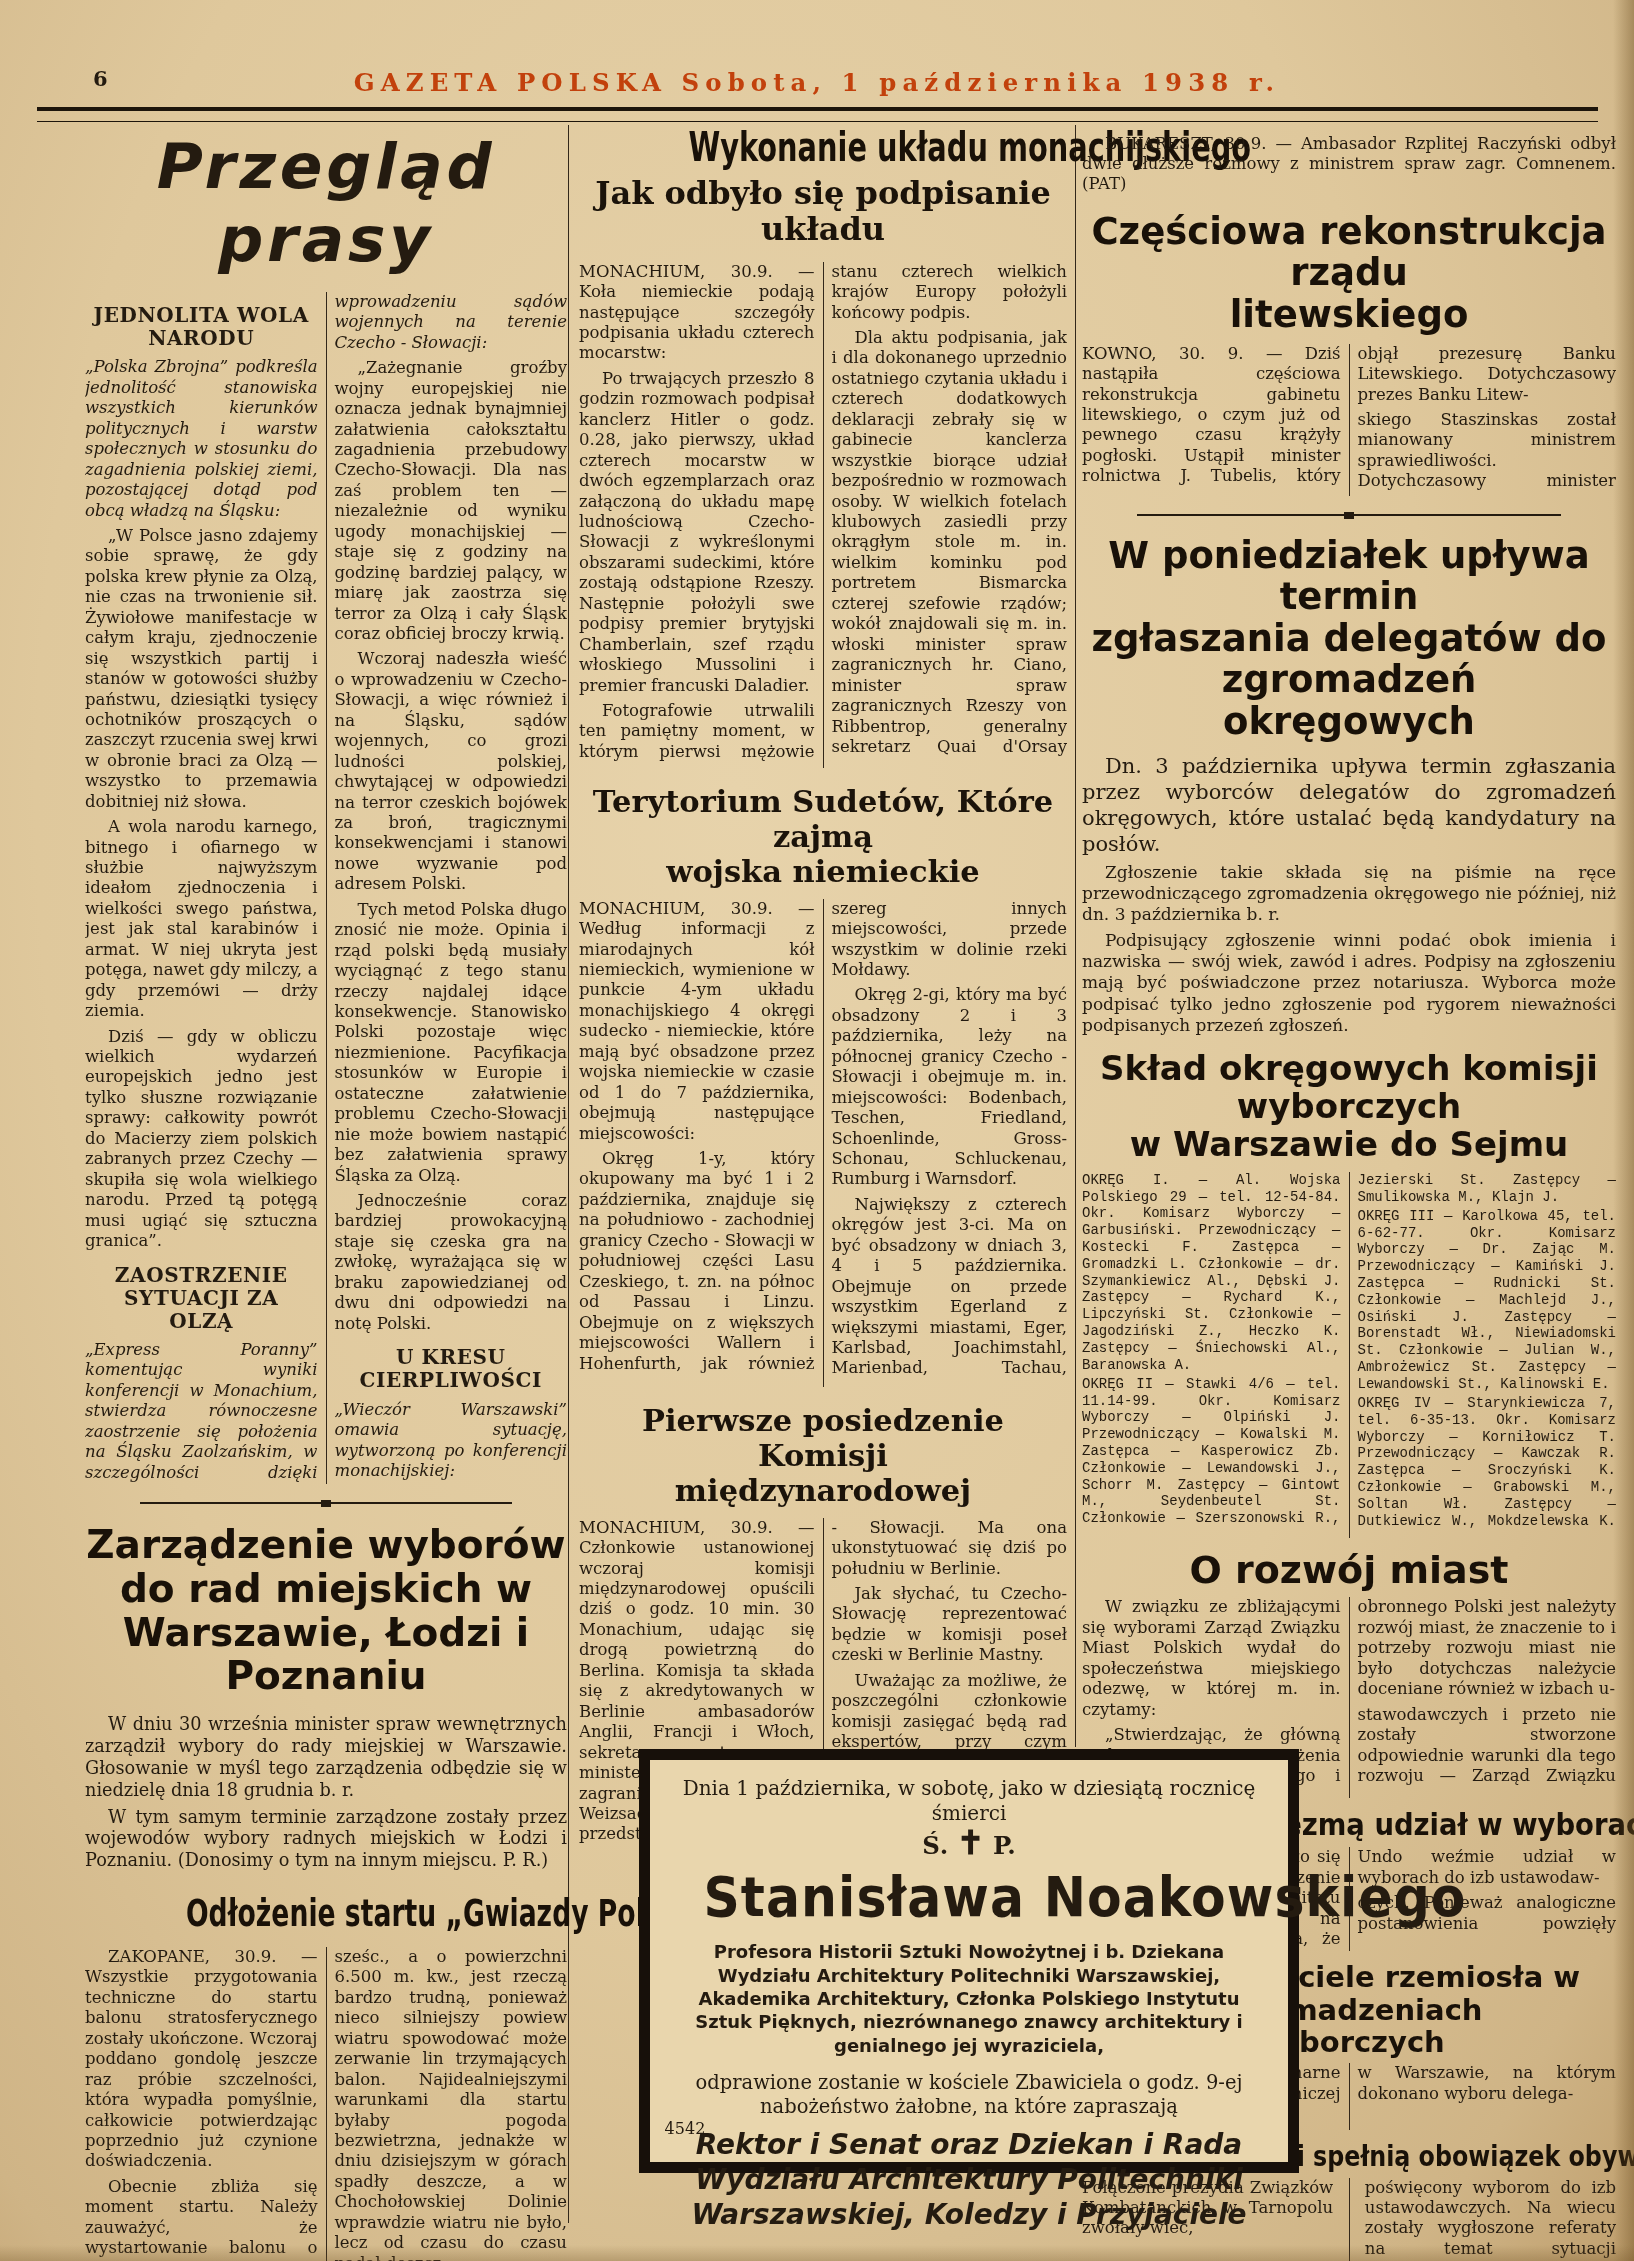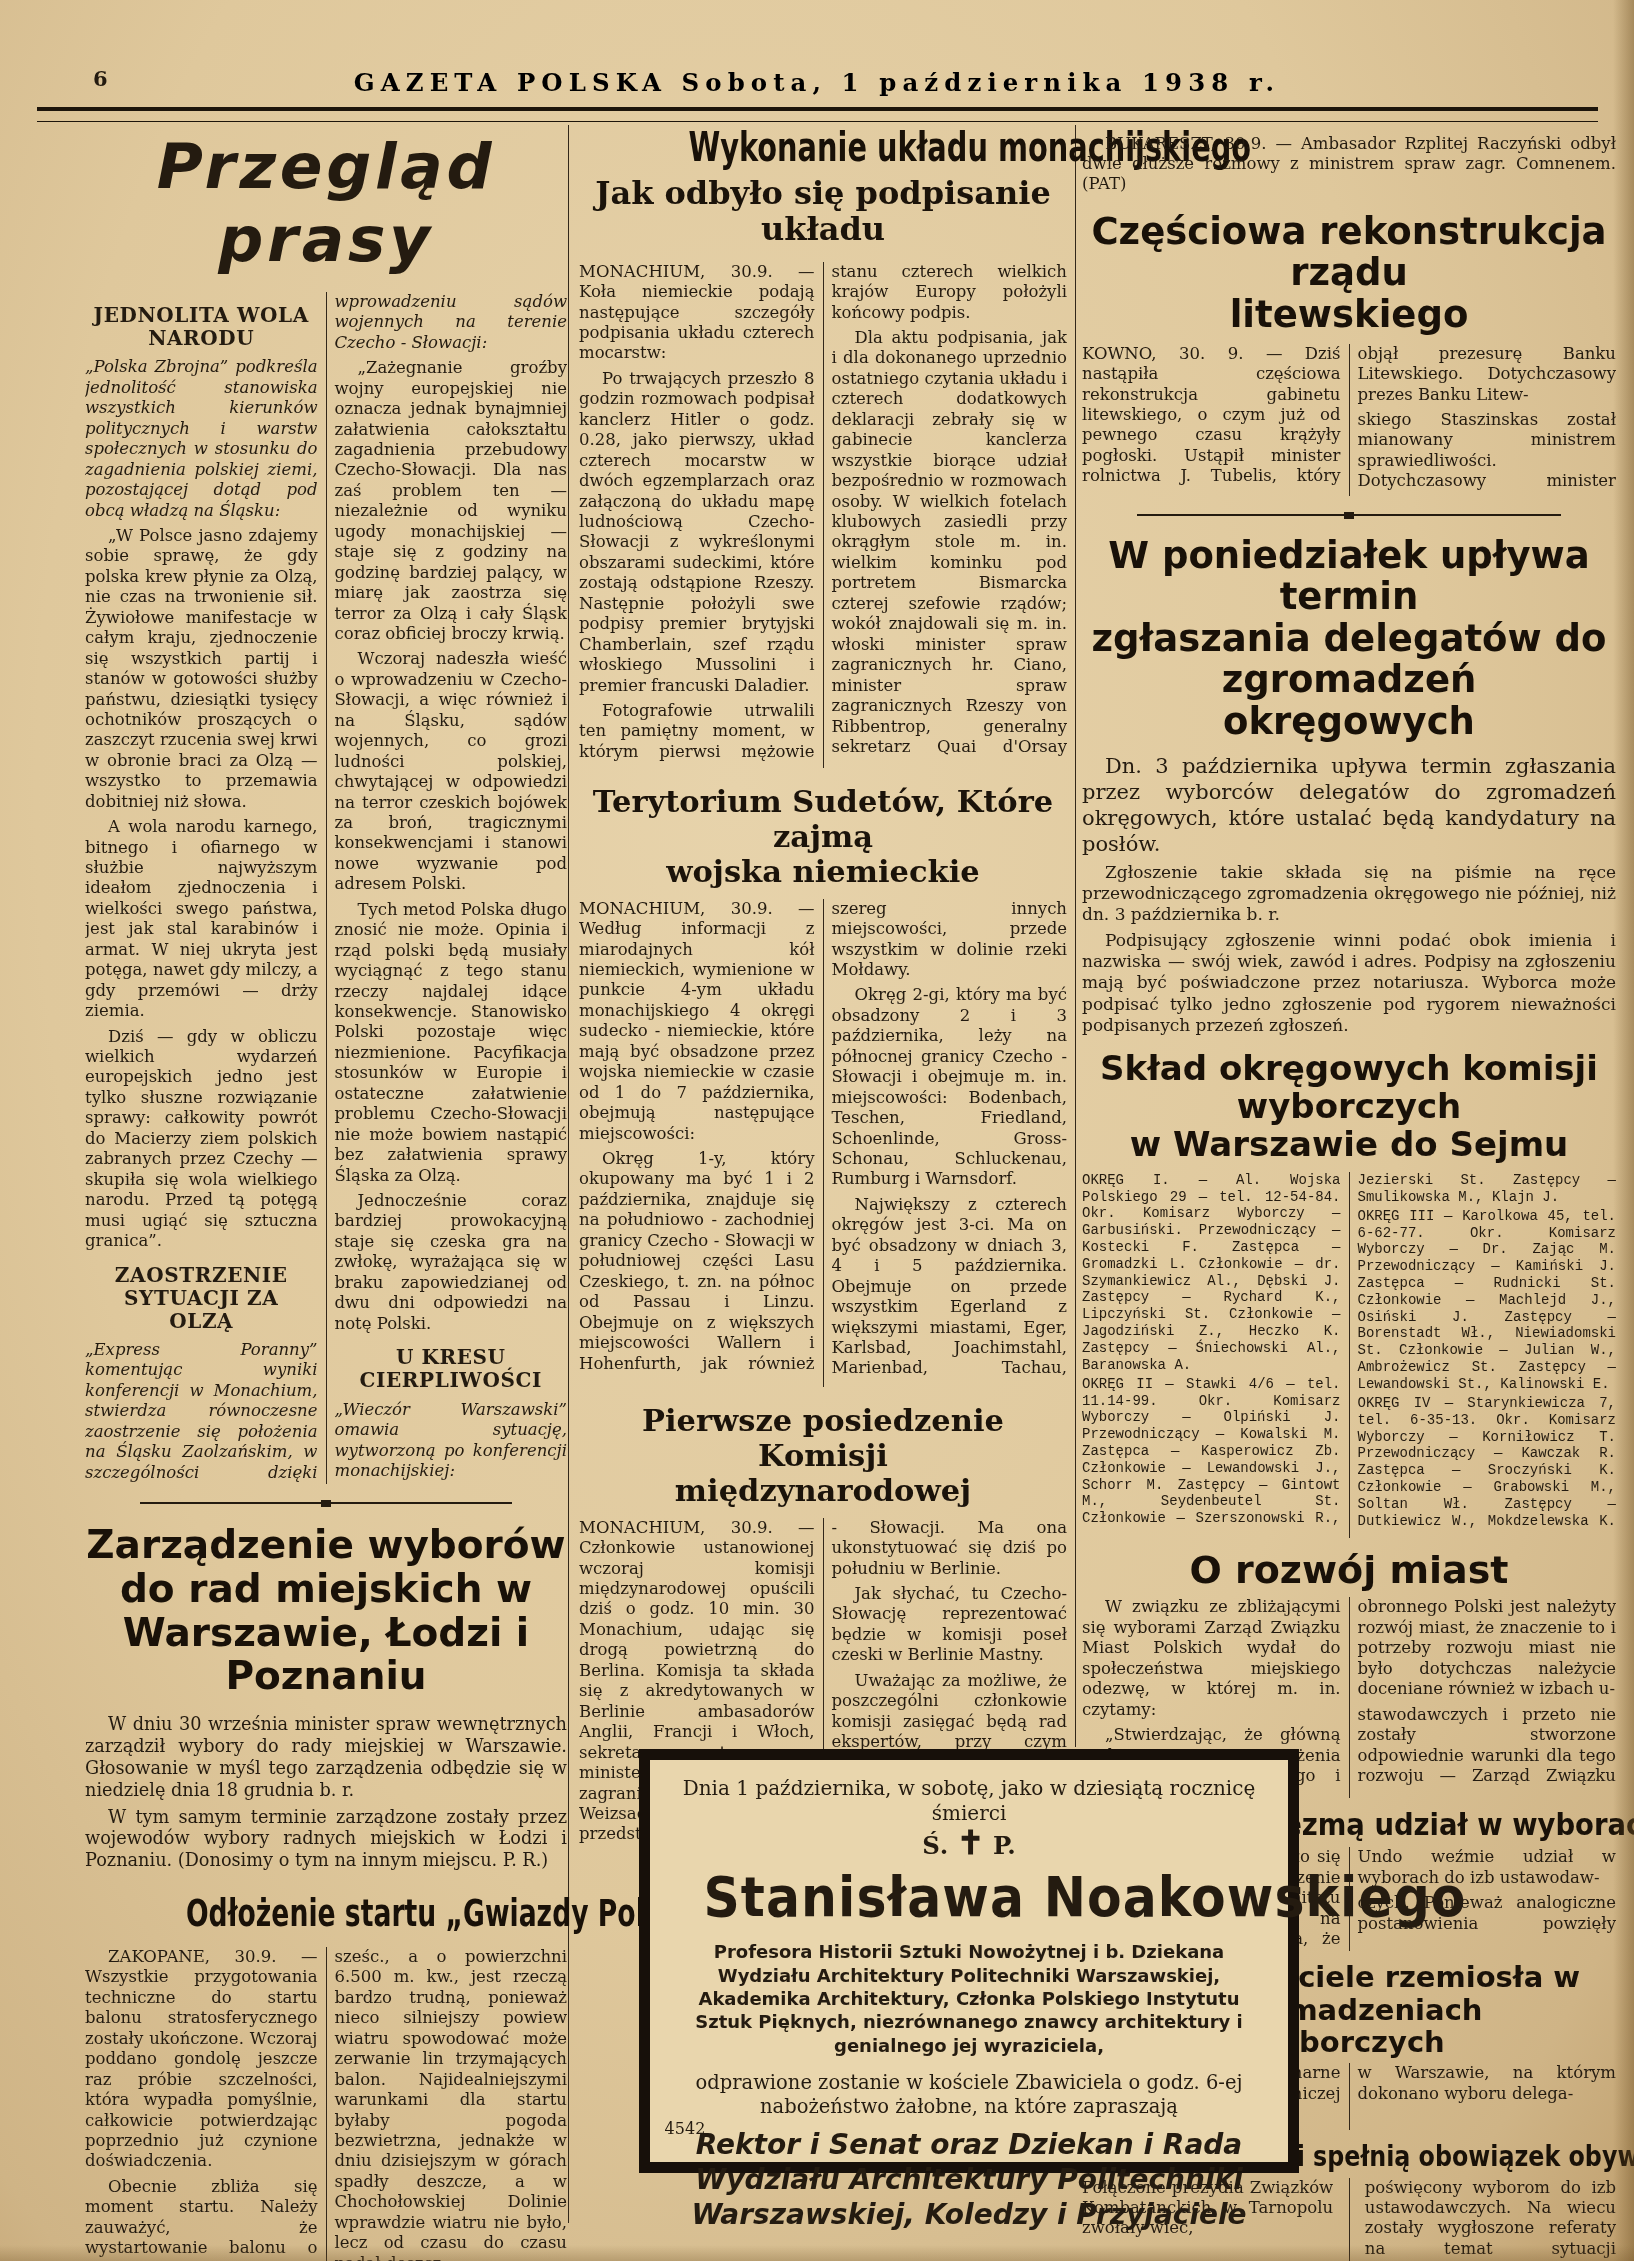--- a/index.html
+++ b/index.html
@@ -10,21 +10,21 @@
     color:#241b10;
   }
   #page{position:relative;width:1634px;height:2261px;overflow:hidden;}
   .edge-r{position:absolute;right:0;top:0;width:21px;height:100%;
     background:linear-gradient(to right, rgba(120,90,40,0), rgba(110,80,35,.45));}
   .edge-b{position:absolute;left:0;bottom:0;width:100%;height:16px;
     background:linear-gradient(to bottom, rgba(120,90,40,0), rgba(110,80,35,.30));}
 
   .pageno{position:absolute;left:93px;top:66px;font-size:21px;font-weight:bold;}
   .masthead{position:absolute;left:0;top:68px;width:100%;text-align:center;
-    font-size:24.4px;letter-spacing:6.1px;font-weight:bold;color:#000000;}
+    font-size:24.4px;letter-spacing:6.1px;font-weight:bold;color:#c2410c;}
   .rule-top{position:absolute;left:37px;top:107px;width:1561px;height:9.8px;
     border-top:4.9px solid #1d150b;border-bottom:1.8px solid #1d150b;}
 
   .vrule{position:absolute;width:0;border-left:1.8px solid #32271a;}
 
   
   p{margin:0 0 4.9px 0;font-size:16.5px;line-height:1.24;text-align:justify;text-indent:23px;}
   p.noind{text-indent:0;}
   p.lead{font-style:italic;}
   .sh{font-size:20px;font-weight:bold;text-align:center;letter-spacing:0.6px;
@@ -233,21 +233,21 @@
 
   <div id="obituary">
     <p id="obit-intro">Dnia 1 października, w sobotę, jako w dziesiątą rocznicę śmierci</p>
     <div id="obit-sp">
       <span>Ś.</span>
       <span id="obit-cross">✝</span>
       <span>P.</span>
     </div>
     <div id="obit-name">Stanisława Noakowskiego</div>
     <p id="obit-desc">Profesora Historii Sztuki Nowożytnej i b. Dziekana Wydziału Architektury Politechniki Warszawskiej, Akademika Architektury, Członka Polskiego Instytutu Sztuk Pięknych, niezrównanego znawcy architektury i genialnego jej wyraziciela,</p>
-    <p id="obit-line2">odprawione zostanie w kościele Zbawiciela o godz. 6-ej nabożeństwo żałobne, na które zapraszają</p>
+    <p id="obit-line2">odprawione zostanie w kościele Zbawiciela o godz. 9-ej nabożeństwo żałobne, na które zapraszają</p>
     <div id="obit-sig">Rektor i Senat oraz Dziekan i Rada Wydziału Architektury Politechniki Warszawskiej, Koledzy i Przyjaciele</div>
     <div id="obit-no">4542</div>
   </div>
 
   <div class="edge-r"></div>
   <div class="edge-b"></div>
 </div>
 
 
 </body></html>

